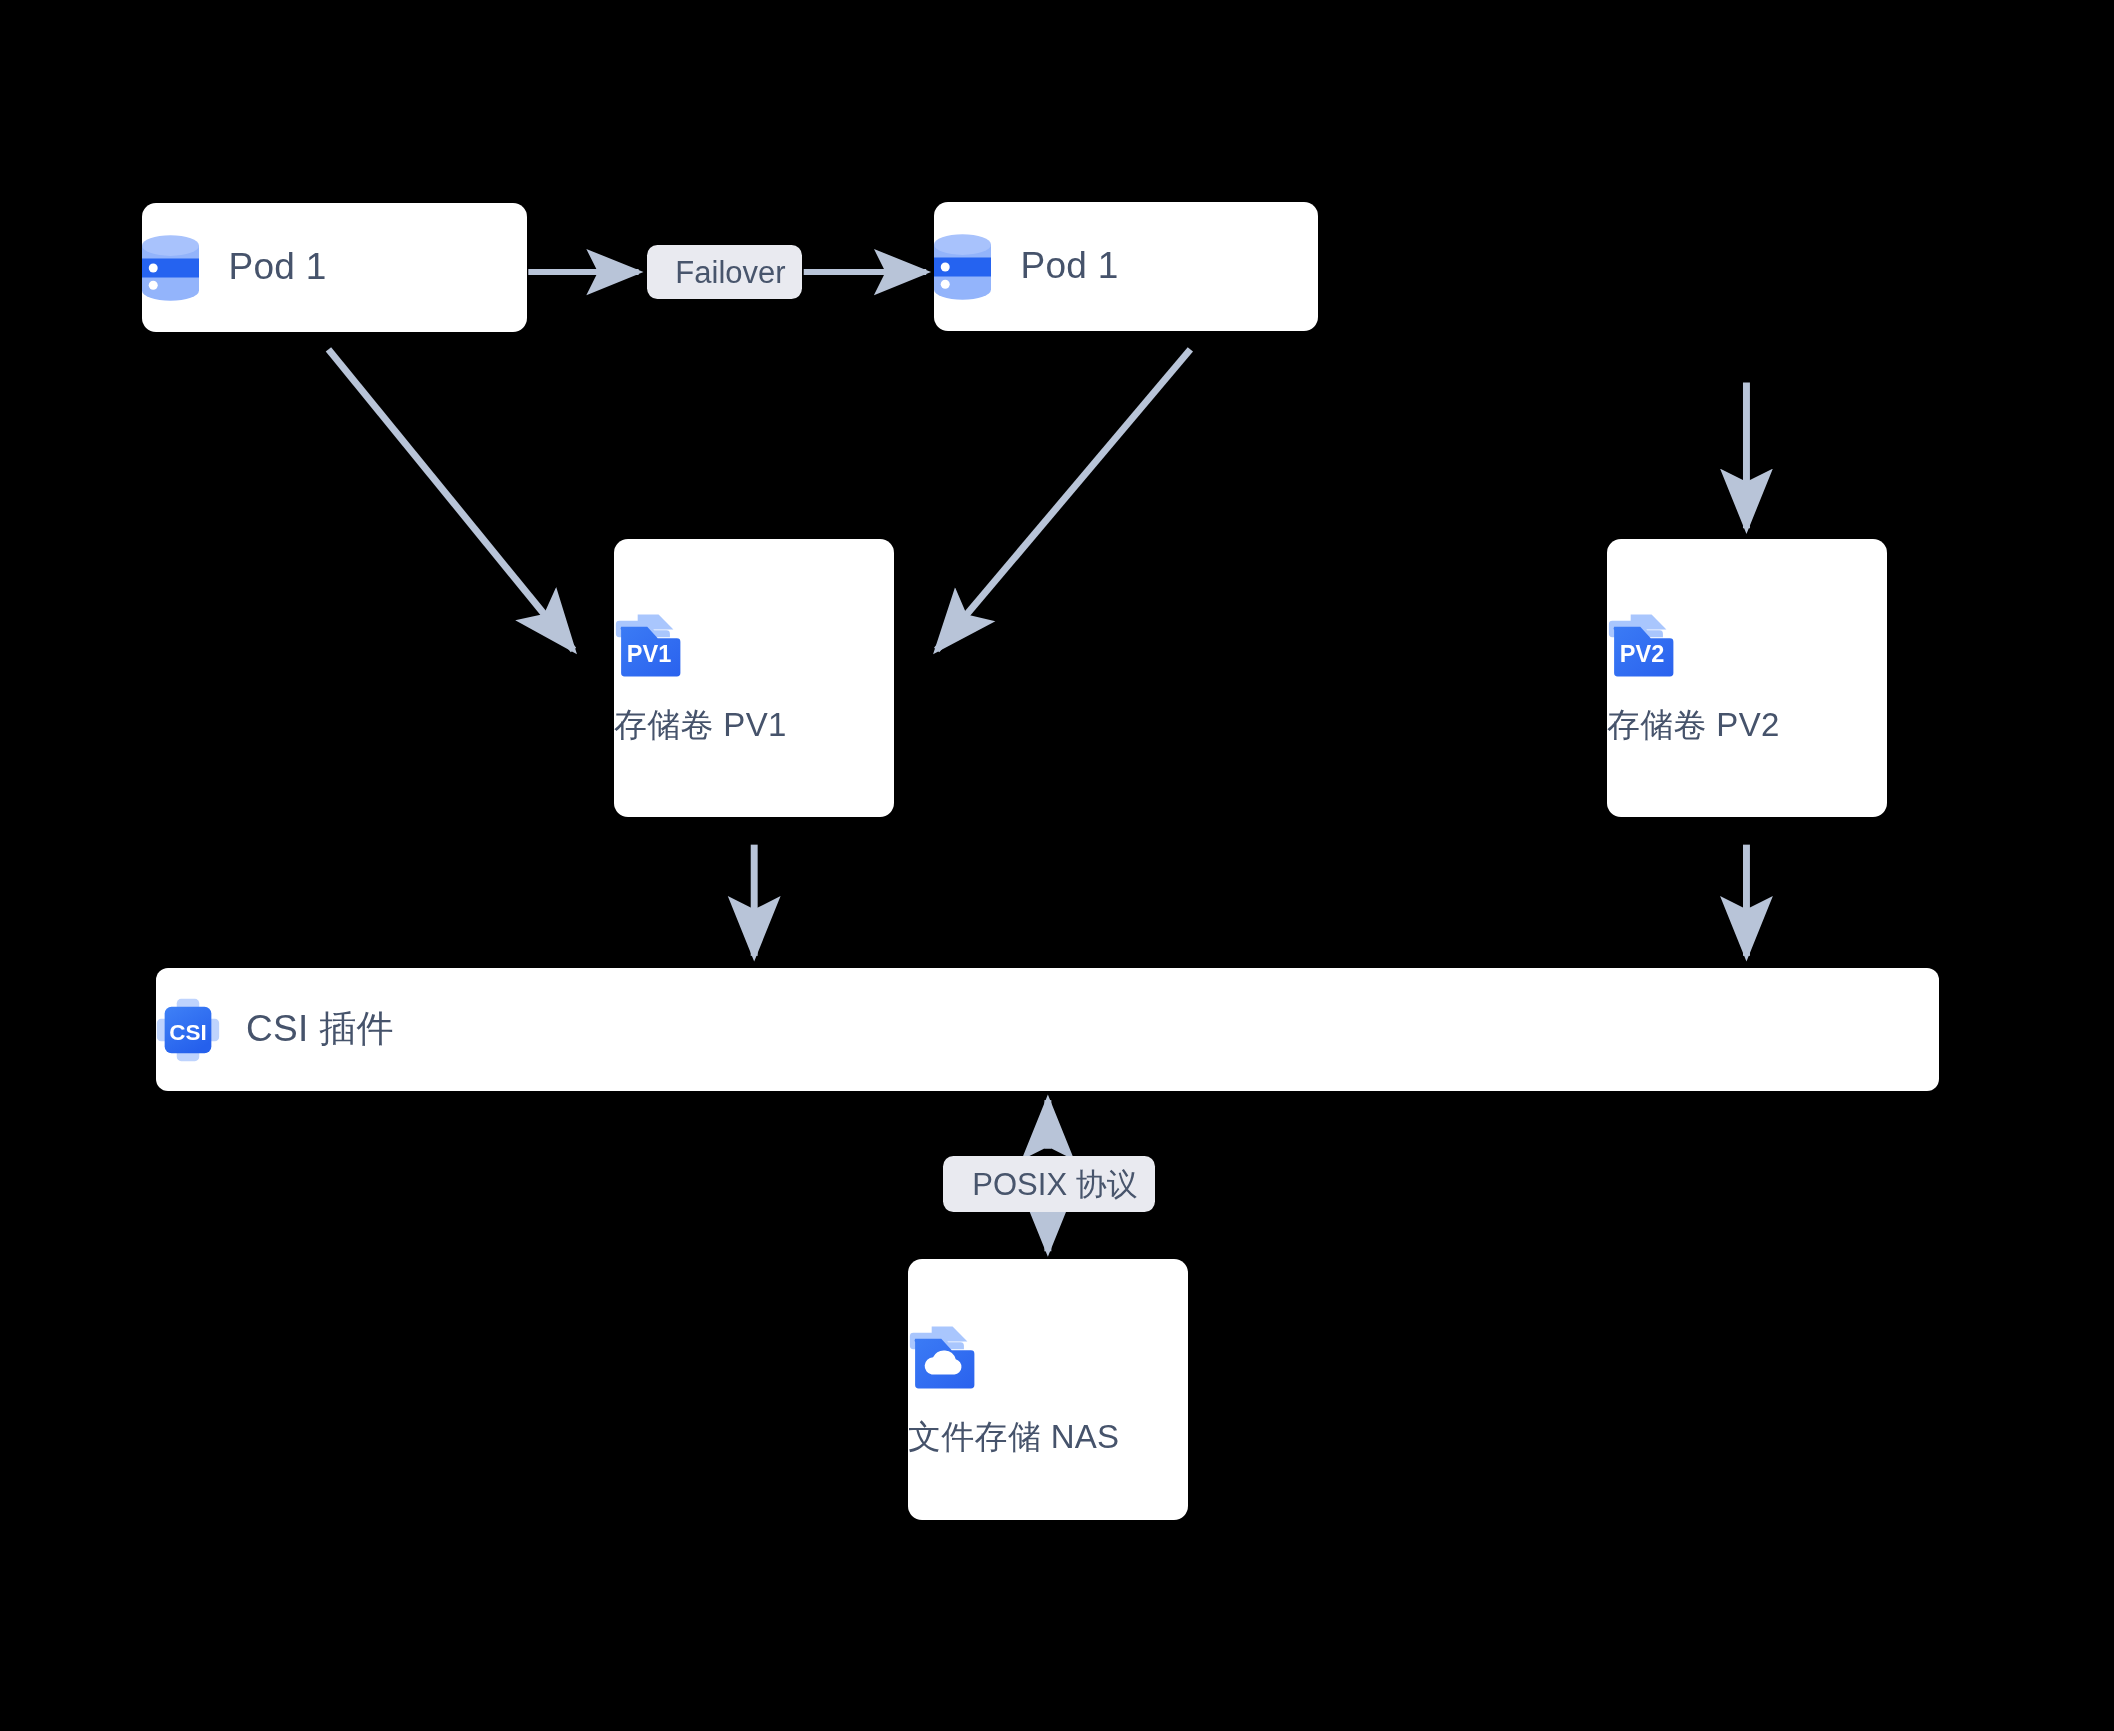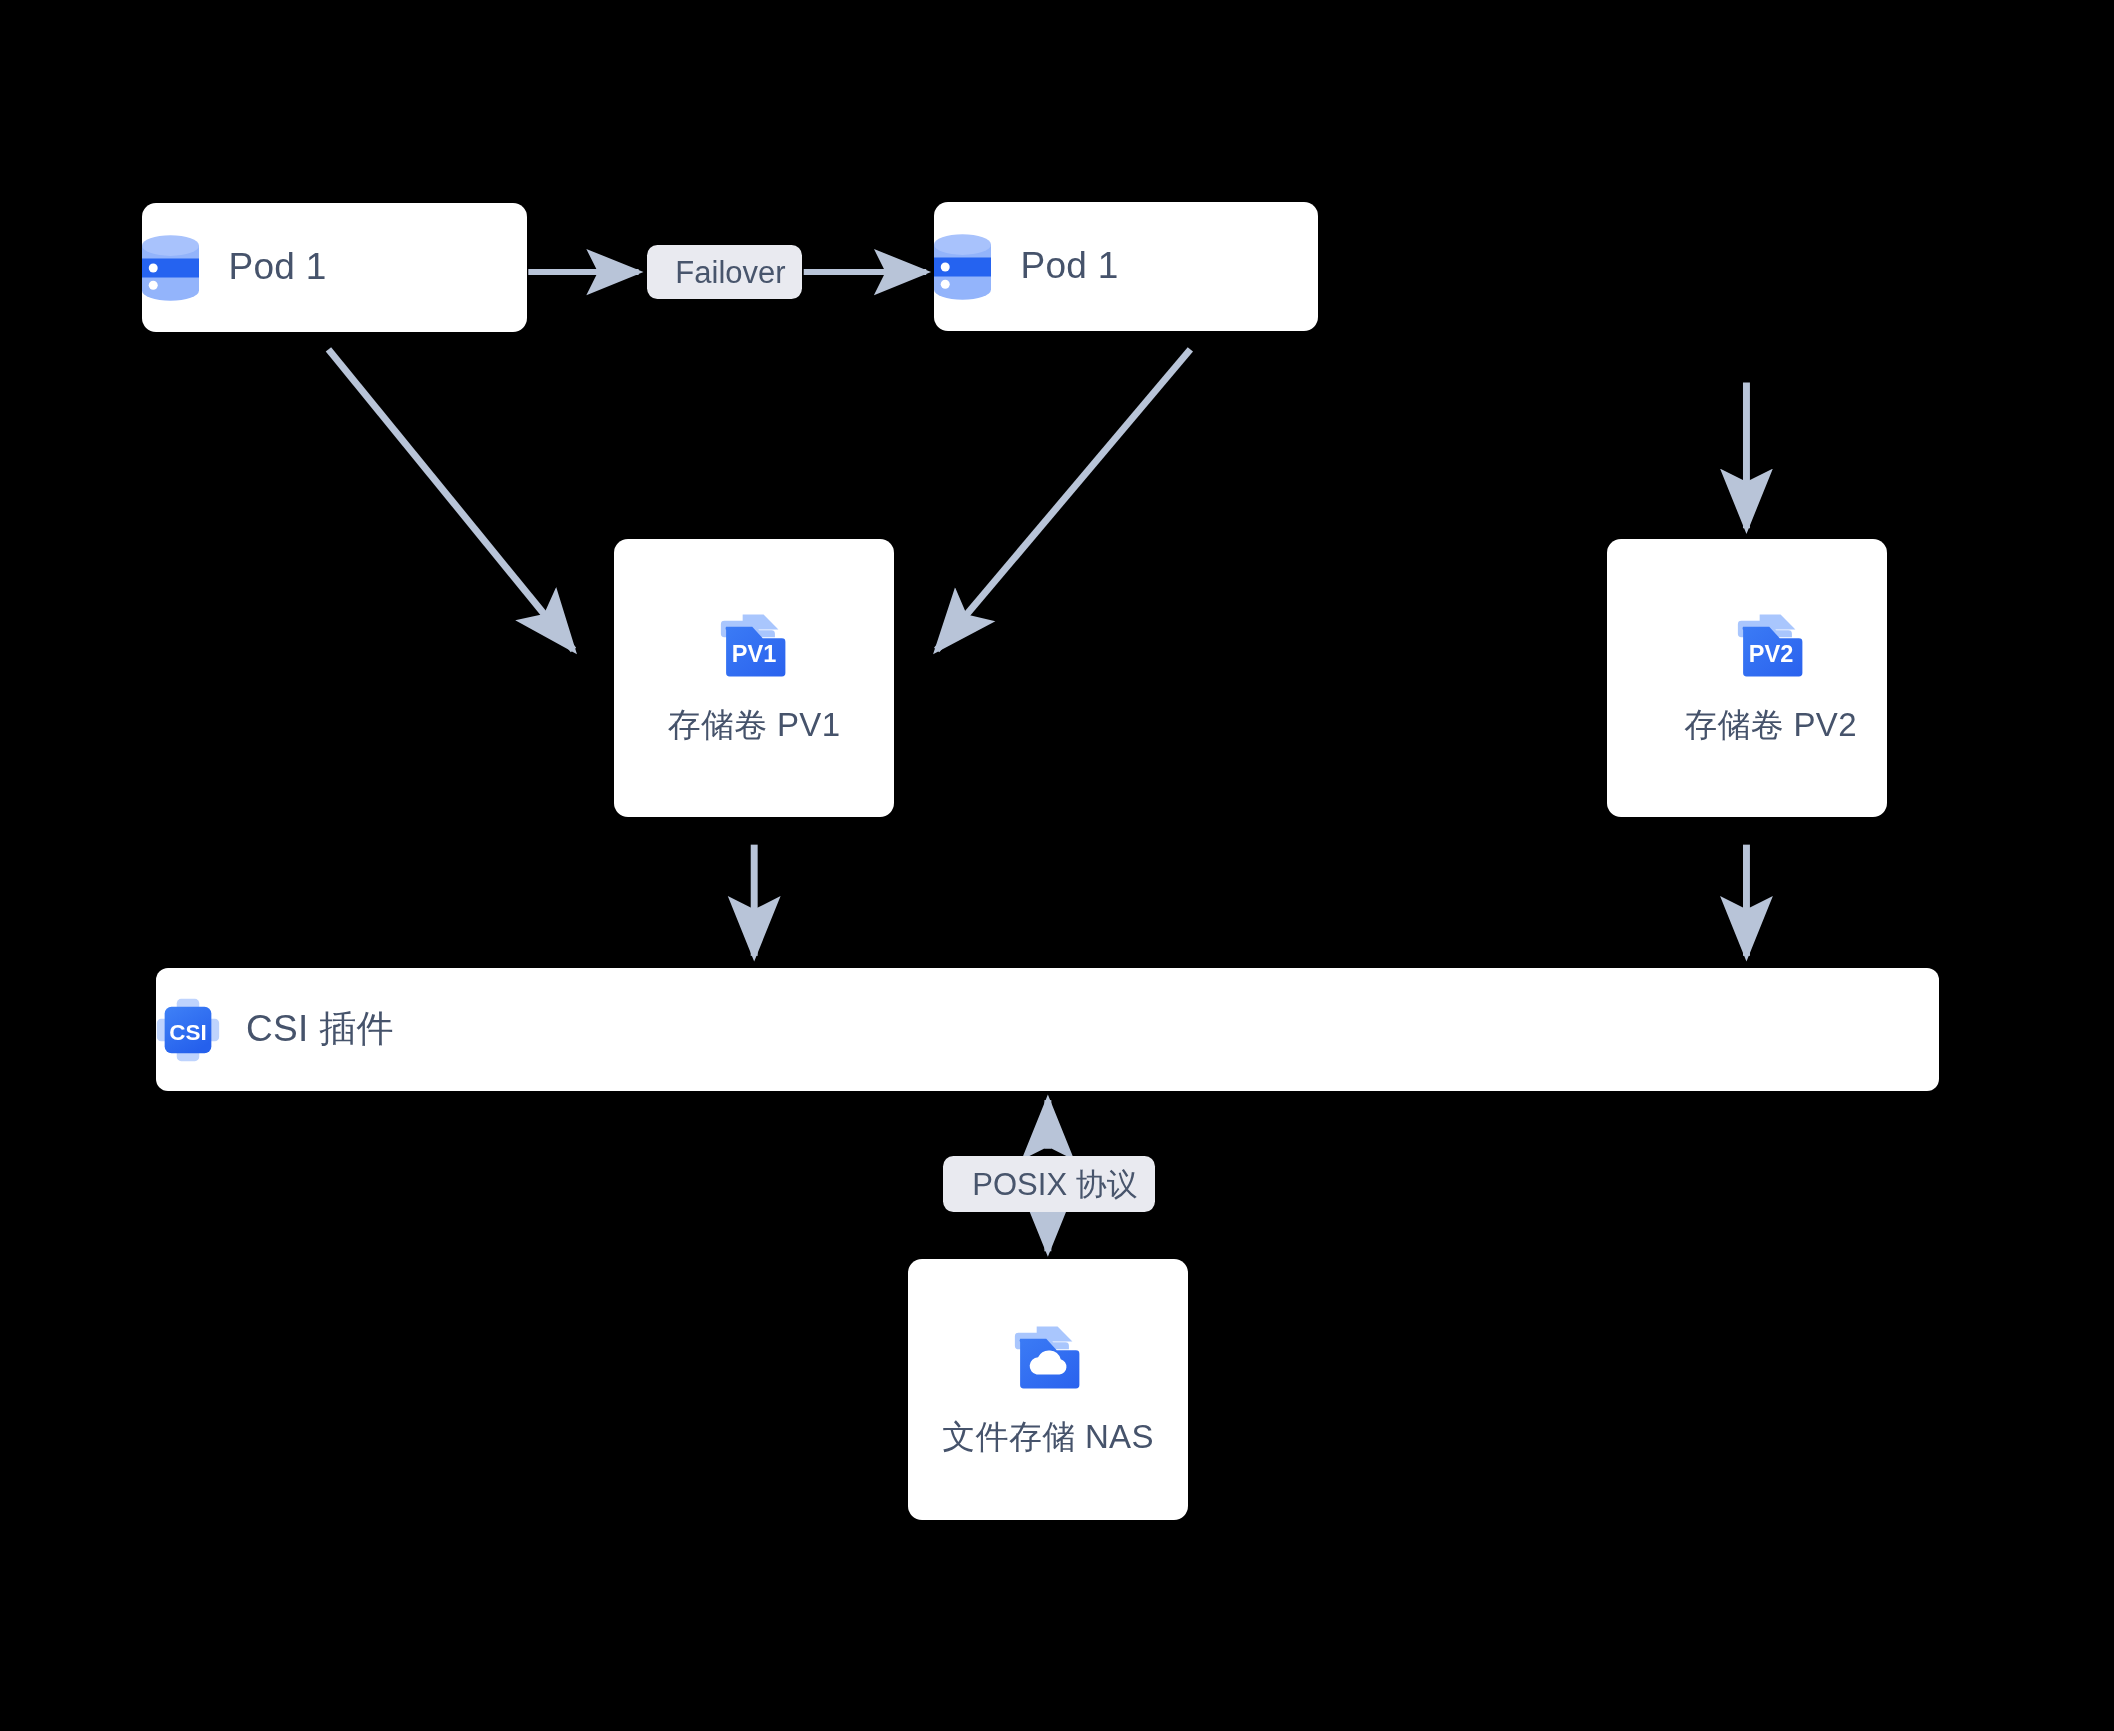--- a/index.html
+++ b/index.html
@@ -37,21 +37,21 @@
   }
   .node-h {            
     display: flex;
     flex-direction: row;
     align-items: center;
     justify-content: flex-start;
   }
   .node-v {            
     display: flex;
     flex-direction: column;
-    align-items: center;
+    align-items: flex-start;
     justify-content: center;
   }
   .node-label {
     color: #46536b;
     font-size: 37px;
     line-height: 1.1;
     white-space: nowrap;
     letter-spacing: 0.3px;
   }
   .node-h .node-label { margin-left: 29.5px; }
@@ -67,21 +67,21 @@
   }
   #node-csi .node-label { font-size: 37px; margin-left: 26px; }
 
   
   #node-pod1a { left: 142px;  top: 203px; width: 385px; height: 129px; }
   #node-pod1b { left: 934px; top: 202px; width: 384px; height: 129px; }
   #node-pod2  { left: 1557px; top: 196px; width: 384px; height: 129px; }
 
   
   #node-pv1 { left: 614px;  top: 539px; width: 280px; height: 278px; }
-  #node-pv2 { left: 1607px; top: 539px; width: 280px; height: 278px; padding-left: 47px; }
+  #node-pv2 { left: 1607px; top: 539px; width: 280px; height: 278px; }
 
   
   #node-nas { left: 908px; top: 1259px; width: 280px; height: 261px; }
 
   
   .edge-badge {
     position: absolute;
     background: #e9eaf0;
     color: #48556c;
     border-radius: 10.4px;

